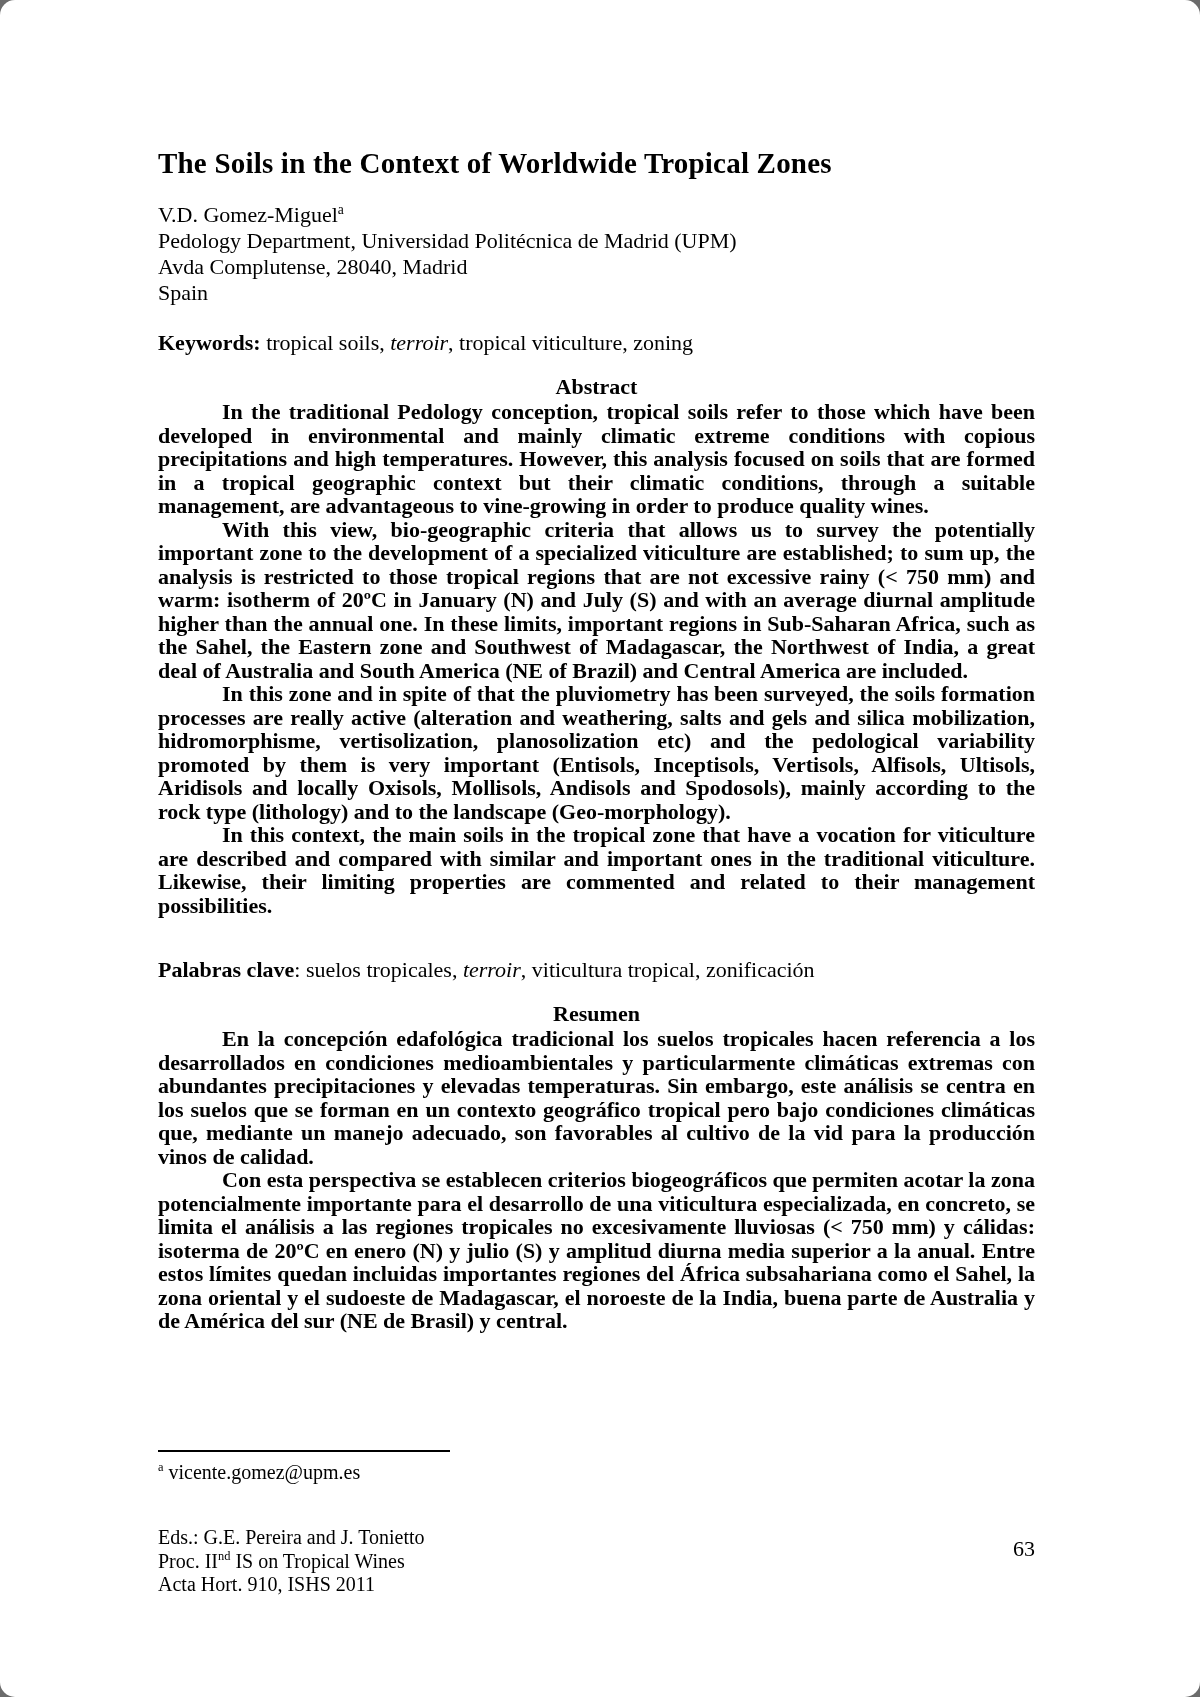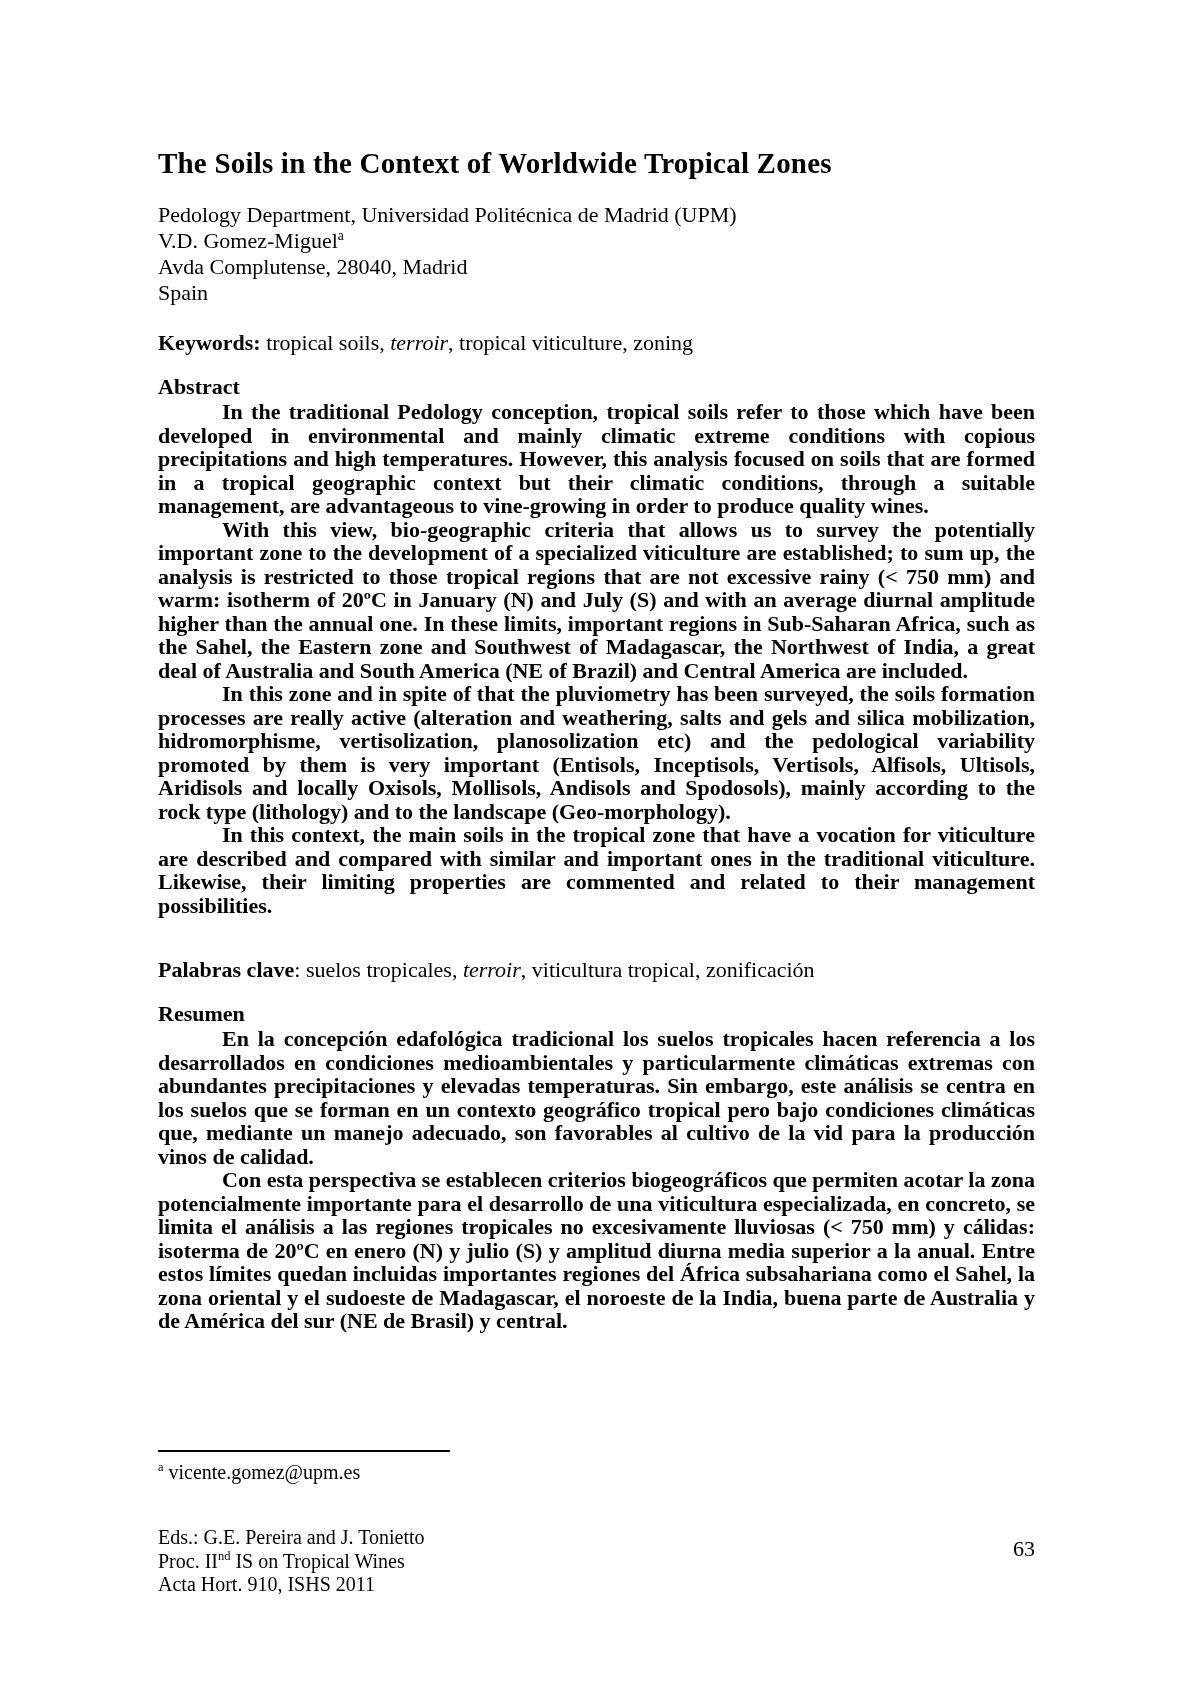--- a/index.html
+++ b/index.html
@@ -5,20 +5,21 @@
   html, body { margin: 0; padding: 0; background: #6b6b6b; }
   .page {
     position: relative;
     width: 1200px;
     height: 1697px;
     margin: 0 auto;
     background: #ffffff;
     color: #000000;
     font-family: "Liberation Serif", "DejaVu Serif", serif;
     overflow: hidden;
+    border-radius: 15px;
   }
   .content {
     position: absolute;
     left: 158px;
     top: 148px;
     width: 877px;
   }
   h1.title {
     margin: 0;
     font-size: 29px;
@@ -39,20 +40,21 @@
     line-height: 26px;
   }
   .kw-line.palabras { margin-top: 40px; }
   .kw-line strong { font-weight: bold; }
   .kw-line em { }
   h2.section-heading {
     margin: 18px 0 0 0;
     font-size: 22px;
     line-height: 26px;
     font-weight: bold;
+    text-align: center;
   }
   .section-body { margin: 0; }
   .section-body p.bp {
     margin: 0;
     font-size: 22px;
     line-height: 23.5px;
     font-weight: bold;
     text-align: justify;
     text-indent: 64px;
   }
@@ -94,22 +96,22 @@
 </style>
 </head>
 <body>
 
 <div class="page">
   <div class="content">
 
     <h1 class="title">The Soils in the Context of Worldwide Tropical Zones</h1>
 
     <div class="author-block">
+      <p><span>V.D. Gomez-Miguel</span><sup>a</sup></p>
       <p>Pedology Department, Universidad Politécnica de Madrid (UPM)</p>
-      <p><span>V.D. Gomez-Miguel</span><sup>a</sup></p>
       <p>Avda Complutense, 28040, Madrid</p>
       <p>Spain</p>
     </div>
 
     <p class="kw-line"><strong>Keywords:</strong><span> tropical soils, </span><em>terroir</em><span>, tropical viticulture, zoning</span></p>
 
     <h2 class="section-heading">Abstract</h2>
     <div class="section-body">
       <p class="bp">In the traditional Pedology conception, tropical soils refer to those which have been developed in environmental and mainly climatic extreme conditions with copious precipitations and high temperatures. However, this analysis focused on soils that are formed in a tropical geographic context but their climatic conditions, through a suitable management, are advantageous to vine-growing in order to produce quality wines.</p>
       <p class="bp">With this view, bio-geographic criteria that allows us to survey the potentially important zone to the development of a specialized viticulture are established; to sum up, the analysis is restricted to those tropical regions that are not excessive rainy (&lt; 750 mm) and warm: isotherm of 20ºC in January (N) and July (S) and with an average diurnal amplitude higher than the annual one. In these limits, important regions in Sub-Saharan Africa, such as the Sahel, the Eastern zone and Southwest of Madagascar, the Northwest of India, a great deal of Australia and South America (NE of Brazil) and Central America are included.</p>

